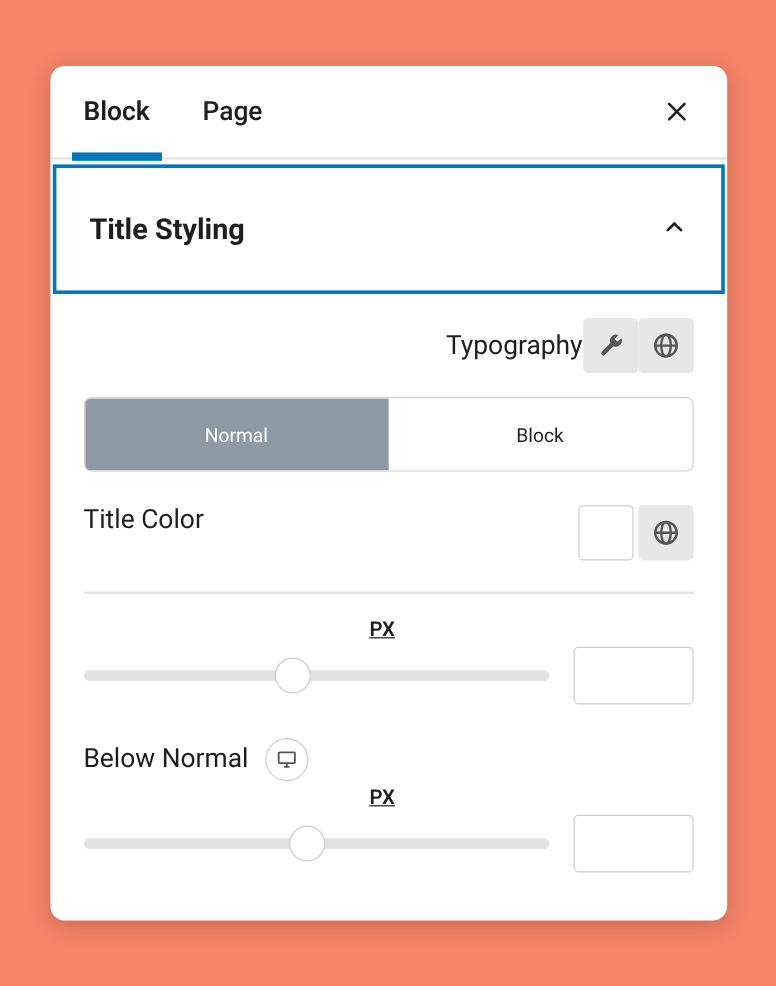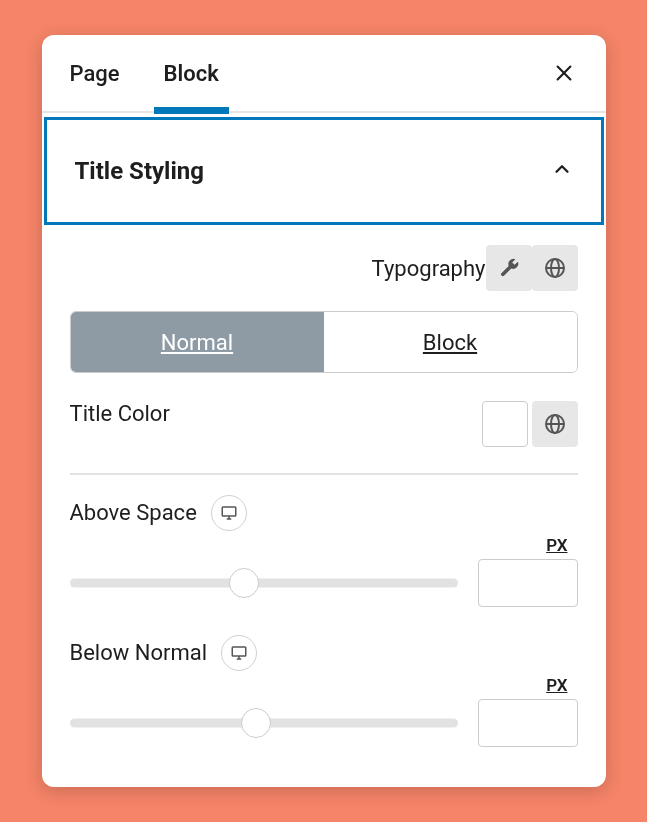--- a/index.html
+++ b/index.html
@@ -94,25 +94,24 @@
     display:flex;
     border:1.5px solid #c9ccd0;
     border-radius:6px;
     overflow:hidden;
     margin-bottom:28px;
     height:62px;
   }
   .segment {
     flex:1;
     display:flex;align-items:center;justify-content:center;
-    font-size:22px;
+    font-size:16px;
     cursor:pointer;
     background:#fff;
     color:#1e1e1e;
-    text-decoration:underline;
   }
   .segment.active {
     background:#8e9ba5;
     color:#fff;
   }
 
   .color-row {
     display:flex;align-items:flex-start;justify-content:space-between;
     margin-bottom:26px;
   }
@@ -122,21 +121,21 @@
   }
 
   .divider { height:1.5px;background:#e2e2e2;margin-bottom:20px; }
 
   .space-row { margin-bottom:6px; }
   .space-head { display:flex;align-items:center;gap:14px;margin-bottom:4px; }
   .device-btn {
     width:36px;height:36px;border:1.5px solid #d0d0d0;border-radius:50%;
     display:flex;align-items:center;justify-content:center;cursor:pointer;color:#555;
   }
-  .unit-row { display:flex;justify-content:flex-end;margin-bottom:4px; }
+  .unit-row { display:flex;justify-content:center;margin-bottom:4px; }
   .unit { font-size:17px;font-weight:600;text-decoration:underline;cursor:pointer;color:#1e1e1e;padding-right:10px; }
 
   .slider-row { display:flex;align-items:center;gap:20px; margin-bottom:28px;}
   .slider {
     position:relative;flex:1;height:32px;
   }
   .track {
     position:absolute;top:50%;left:0;right:0;height:9px;border-radius:5px;background:#e2e2e2;transform:translateY(-50%);
   }
   .thumb {
@@ -145,22 +144,22 @@
   .numbox {
     width:100px;height:48px;border:1.5px solid #c9ccd0;border-radius:4px;background:#fff;font-size:20px;padding:0 10px;
   }
 </style>
 </head>
 <body>
 
 <div class="panel">
 
   <div class="tabs">
+    <div class="tab active">Block</div>
     <div class="tab inactive">Page</div>
-    <div class="tab active">Block</div>
     <div class="close">
       <svg width="22" height="22" viewBox="0 0 24 24" fill="none" stroke="currentColor" stroke-width="2.3" stroke-linecap="round">
           <path d="M5 5l14 14M19 5L5 19"></path>
         </svg>
     </div>
   </div>
 
   <div class="section-header">
     <div class="section-title">Title Styling</div>
     <span class="chevron">
@@ -205,29 +204,20 @@
               <ellipse cx="12" cy="12" rx="4" ry="9"></ellipse>
               <path d="M3 12h18"></path>
             </svg>
         </div>
       </div>
     </div>
 
     <div class="divider"></div>
 
     <div class="space-row">
-      <div class="space-head">
-        <div class="row-label">Above Space</div>
-        <div class="device-btn">
-          <svg width="18" height="18" viewBox="0 0 24 24" fill="none" stroke="currentColor" stroke-width="2">
-              <rect x="3" y="4" width="18" height="12" rx="1"></rect>
-              <path d="M9 20h6M12 16v4"></path>
-            </svg>
-        </div>
-      </div>
       <div class="unit-row">
         <span class="unit">PX</span>
       </div>
       <div class="slider-row">
         <div class="slider">
           <div class="track"></div>
           <div class="thumb" style="left:45%"></div>
         </div>
         <input class="numbox" value="" style="">
       </div>

